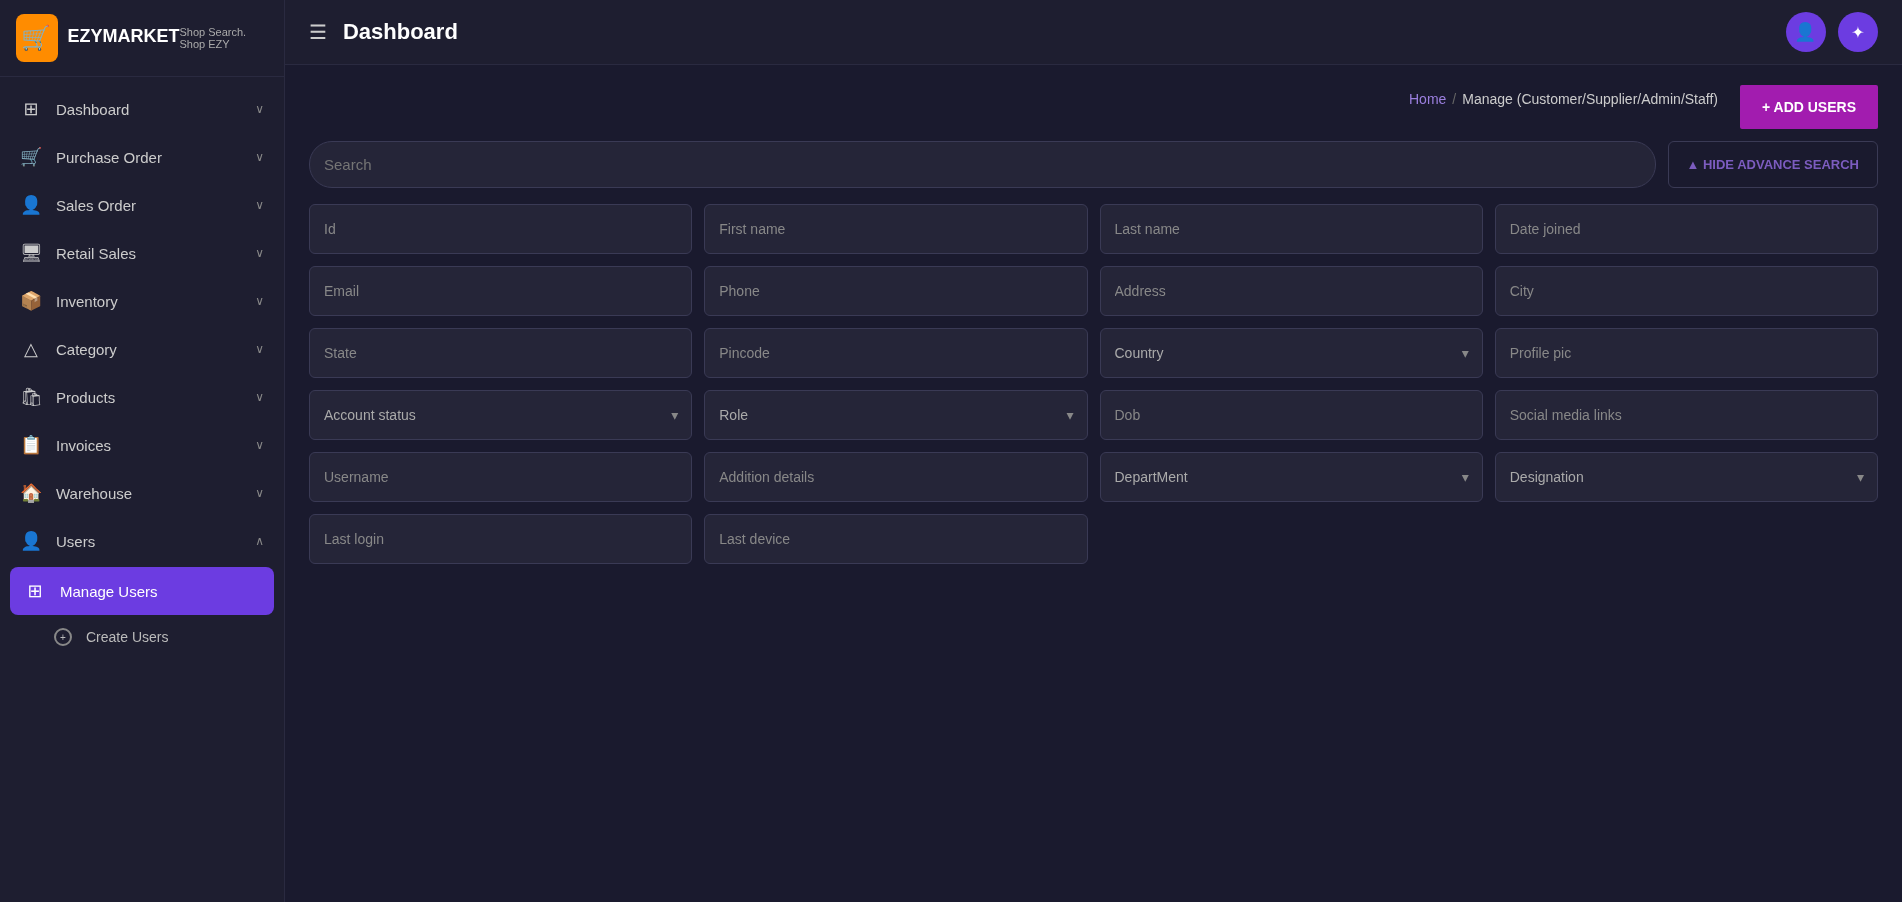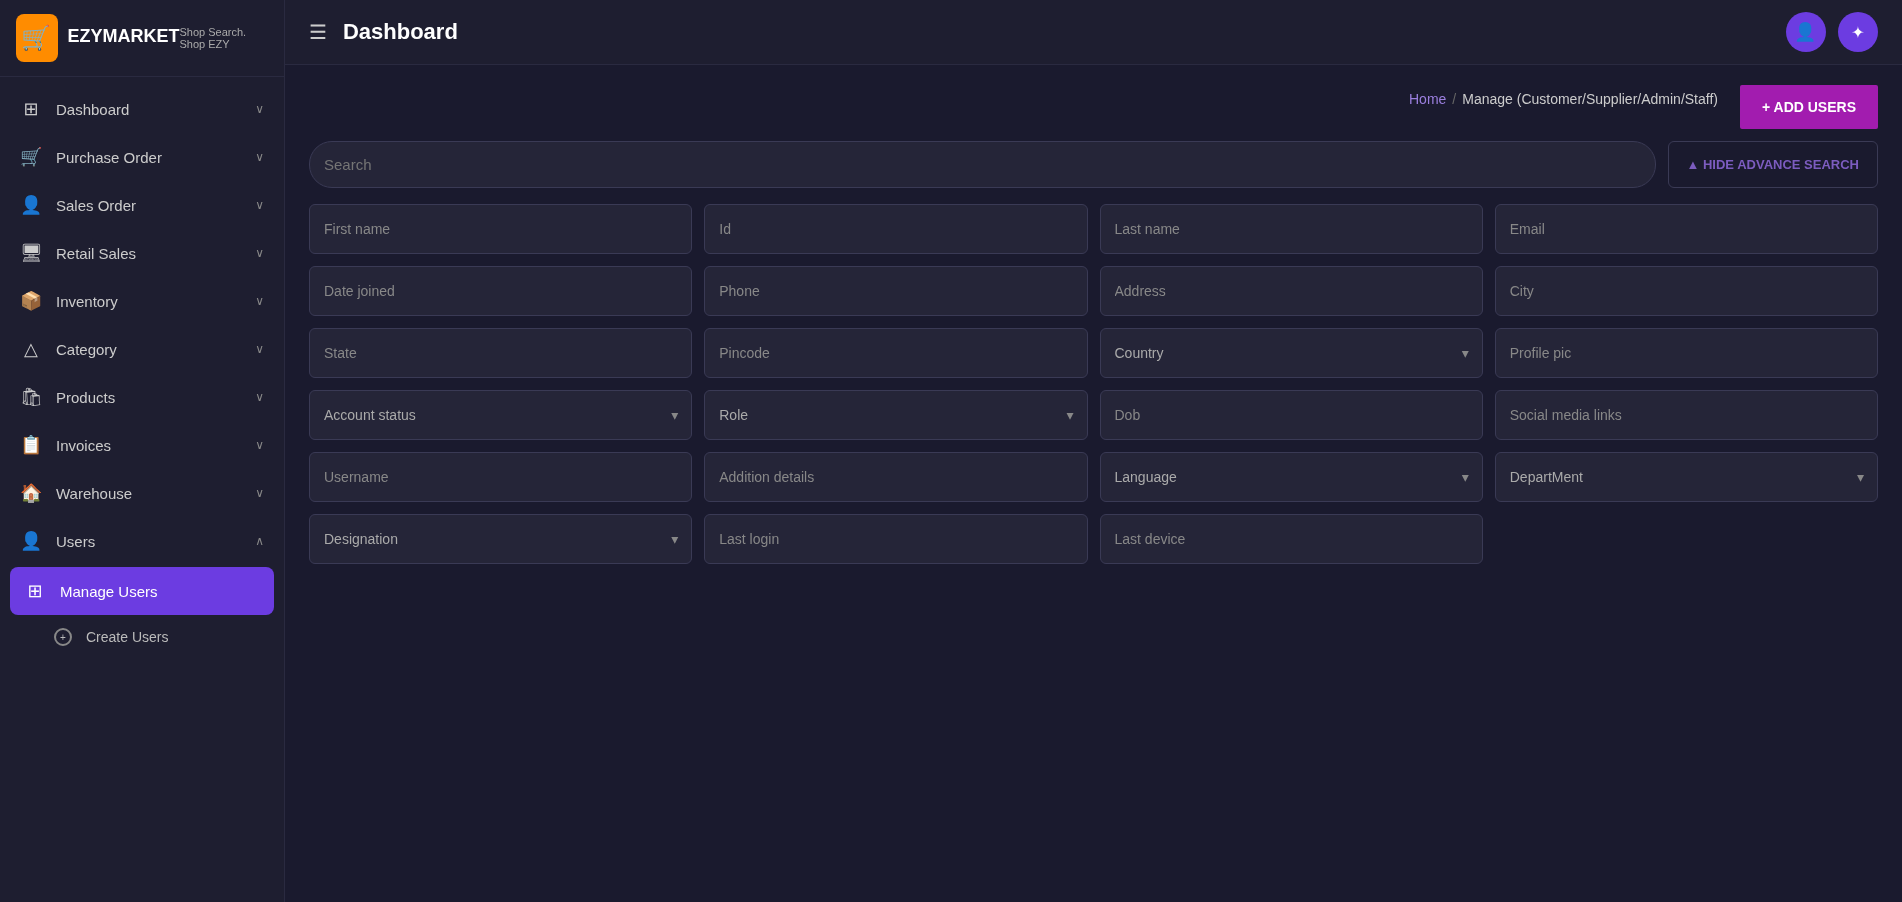--- a/index.html
+++ b/index.html
@@ -433,26 +433,26 @@
 
     <div class="search-action-row">
       <div class="search-input-wrap">
         <input class="search-input" type="text" placeholder="Search" style="">
       </div>
       <button class="hide-search-btn">▲ HIDE ADVANCE SEARCH</button>
     </div>
 
     <div class="filter-grid">
 
+      <input class="filter-input" type="text" placeholder="Id" style="">
       <input class="filter-input" type="text" placeholder="First name" style="">
-      <input class="filter-input" type="text" placeholder="Id" style="">
       <input class="filter-input" type="text" placeholder="Last name" style="">
+      <input class="filter-input" type="text" placeholder="Date joined" style="">
+
       <input class="filter-input" type="text" placeholder="Email" style="">
-
-      <input class="filter-input" type="text" placeholder="Date joined" style="">
       <input class="filter-input" type="text" placeholder="Phone" style="">
       <input class="filter-input" type="text" placeholder="Address" style="">
       <input class="filter-input" type="text" placeholder="City" style="">
 
       <input class="filter-input" type="text" placeholder="State" style="">
       <input class="filter-input" type="text" placeholder="Pincode" style="">
       <div class="filter-select-wrap">
         <select class="filter-select">
           <option value="" disabled="" selected="">Country</option>
         </select>
@@ -469,25 +469,20 @@
           <option value="" disabled="" selected="">Role</option>
         </select>
       </div>
       <input class="filter-input" type="text" placeholder="Dob" style="">
       <input class="filter-input" type="text" placeholder="Social media links" style="">
 
       <input class="filter-input" type="text" placeholder="Username" style="">
       <input class="filter-input" type="text" placeholder="Addition details" style="">
       <div class="filter-select-wrap">
         <select class="filter-select">
-          <option value="" disabled="" selected="">Language</option>
-        </select>
-      </div>
-      <div class="filter-select-wrap">
-        <select class="filter-select">
           <option value="" disabled="" selected="">DepartMent</option>
         </select>
       </div>
 
       <div class="filter-select-wrap">
         <select class="filter-select">
           <option value="" disabled="" selected="">Designation</option>
         </select>
       </div>
       <input class="filter-input" type="text" placeholder="Last login" style="">

